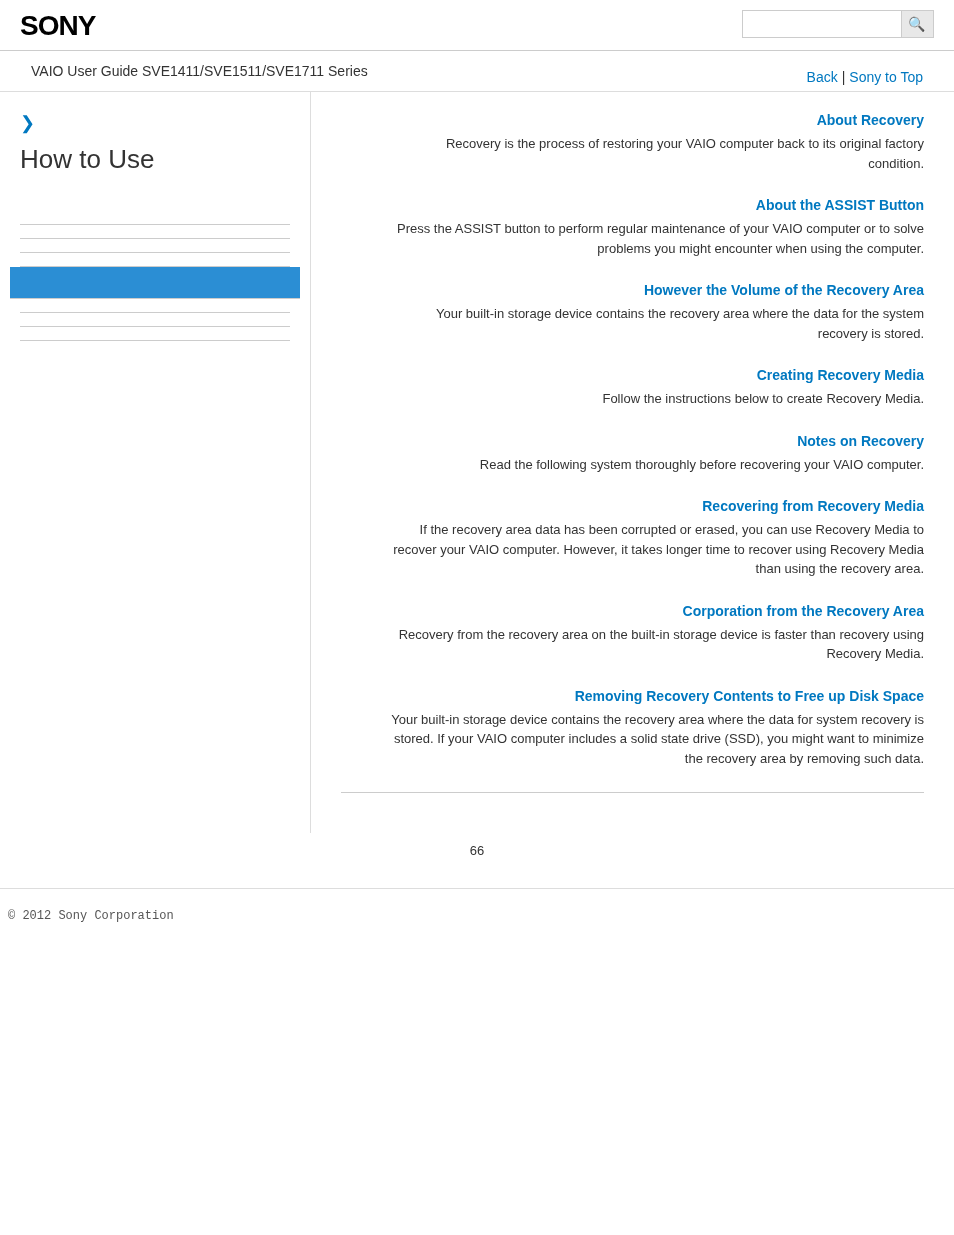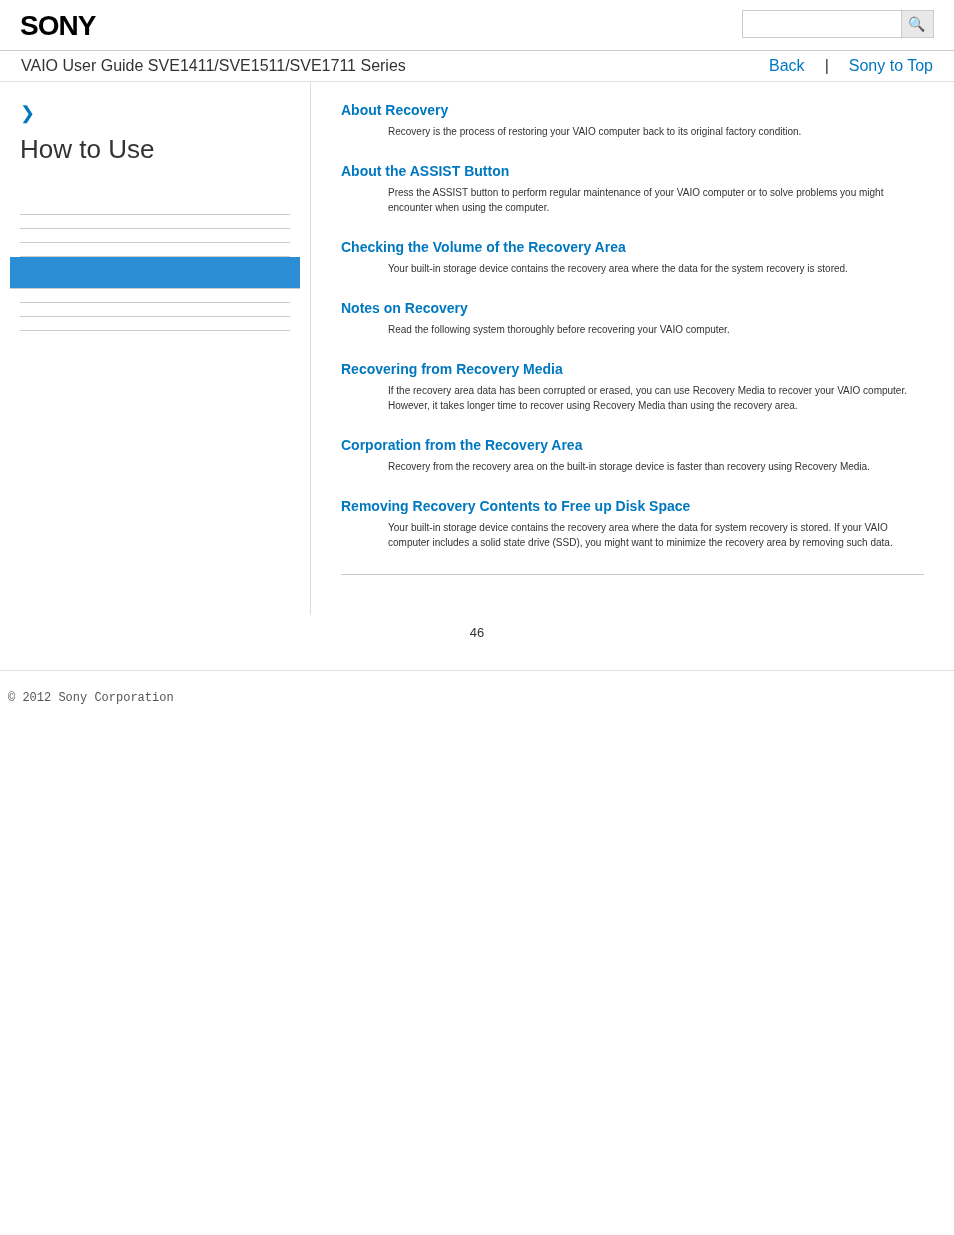--- a/index.html
+++ b/index.html
@@ -56,33 +56,34 @@
       align-items: center;
       justify-content: center;
       font-size: 14px;
     }
 
     
     .nav-bar {
       display: flex;
       align-items: center;
       justify-content: space-between;
-      padding: 6px 21px;
+      padding: 6px 31px;
       border-bottom: 1px solid #ddd;
-      font-size: 16px;
+      font-size: 14px;
     }
 
     .nav-title {
       color: #333;
     }
 
     .nav-links {
       display: flex;
-      gap: 16px;
-      align-items: center;
+      gap: 0;
+      align-items: center;
+      margin-top: 12px;
     }
 
     .nav-link {
       color: #0078c0;
       text-decoration: none;
       cursor: pointer;
     }
 
     .nav-sep {
       color: #333;
@@ -145,35 +146,36 @@
 
     
     .content {
       flex: 1;
       padding: 20px 30px 20px 30px;
       border-left: 1px solid #ddd;
     }
 
     .content-section {
       margin-bottom: 24px;
+      text-align: right;
     }
 
     .content-section-title {
       color: #0078c0;
       font-size: 14px;
       font-weight: bold;
       margin-bottom: 6px;
       cursor: pointer;
       text-decoration: none;
       display: block;
     }
 
     .content-section-body {
       color: #333;
-      font-size: 10px;
+      font-size: 13px;
       line-height: 1.5;
       margin-left: 47px;
     }
 
     .content-divider {
       border: none;
       border-top: 1px solid #ccc;
       margin: 20px 0;
     }
 
@@ -239,24 +241,28 @@
       <a class="content-section-title">About Recovery</a>
       <div class="content-section-body">Recovery is the process of restoring your VAIO computer back to its original factory condition.</div>
     </div>
 
     <div class="content-section">
       <a class="content-section-title">About the ASSIST Button</a>
       <div class="content-section-body">Press the ASSIST button to perform regular maintenance of your VAIO computer or to solve problems you might encounter when using the computer.</div>
     </div>
 
     <div class="content-section">
-      <a class="content-section-title">Checking the Volume of the Recovery Area</a>
+      <a class="content-section-title">However the Volume of the Recovery Area</a>
       <div class="content-section-body">Your built-in storage device contains the recovery area where the data for the system recovery is stored.</div>
     </div>
 
+    <div class="content-section">
+      <a class="content-section-title">Creating Recovery Media</a>
+      <div class="content-section-body">Follow the instructions below to create Recovery Media.</div>
+    </div>
 
     <div class="content-section">
       <a class="content-section-title">Notes on Recovery</a>
       <div class="content-section-body">Read the following system thoroughly before recovering your VAIO computer.</div>
     </div>
 
     <div class="content-section">
       <a class="content-section-title">Recovering from Recovery Media</a>
       <div class="content-section-body">If the recovery area data has been corrupted or erased, you can use Recovery Media to recover your VAIO computer. However, it takes longer time to recover using Recovery Media than using the recovery area.</div>
     </div>
@@ -269,17 +275,17 @@
     <div class="content-section">
       <a class="content-section-title">Removing Recovery Contents to Free up Disk Space</a>
       <div class="content-section-body">Your built-in storage device contains the recovery area where the data for system recovery is stored. If your VAIO computer includes a solid state drive (SSD), you might want to minimize the recovery area by removing such data.</div>
     </div>
 
     <hr class="content-divider">
 
   </div>
 </div>
 
-<div class="page-number">46</div>
+<div class="page-number">66</div>
 
 <div class="footer">
   <span>© 2012 Sony Corporation</span>
 </div>
 
 </body></html>

